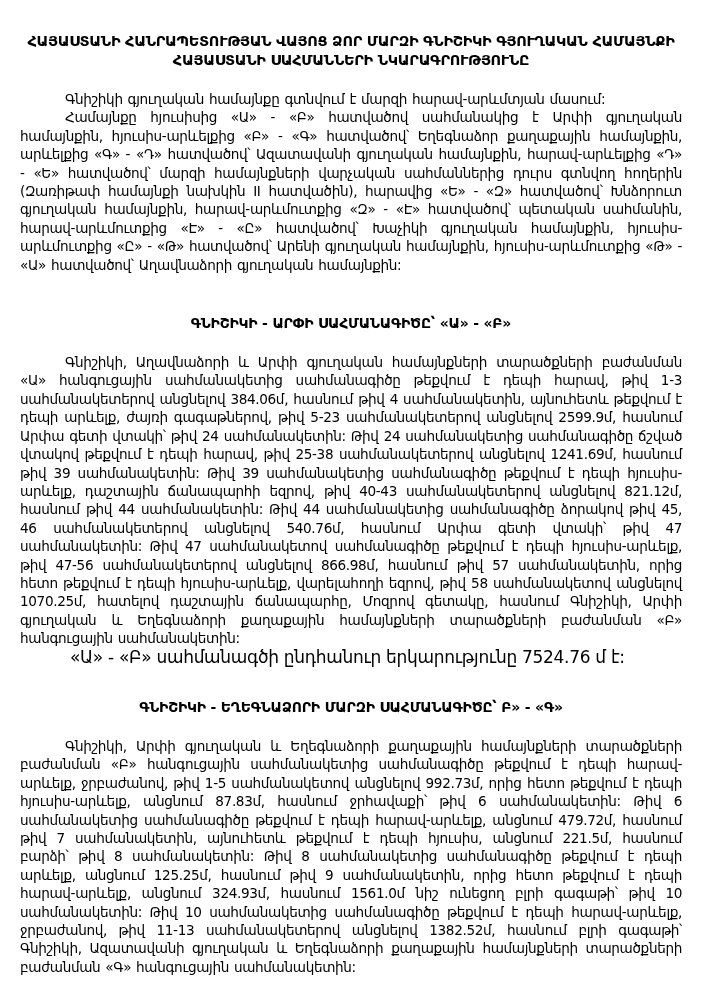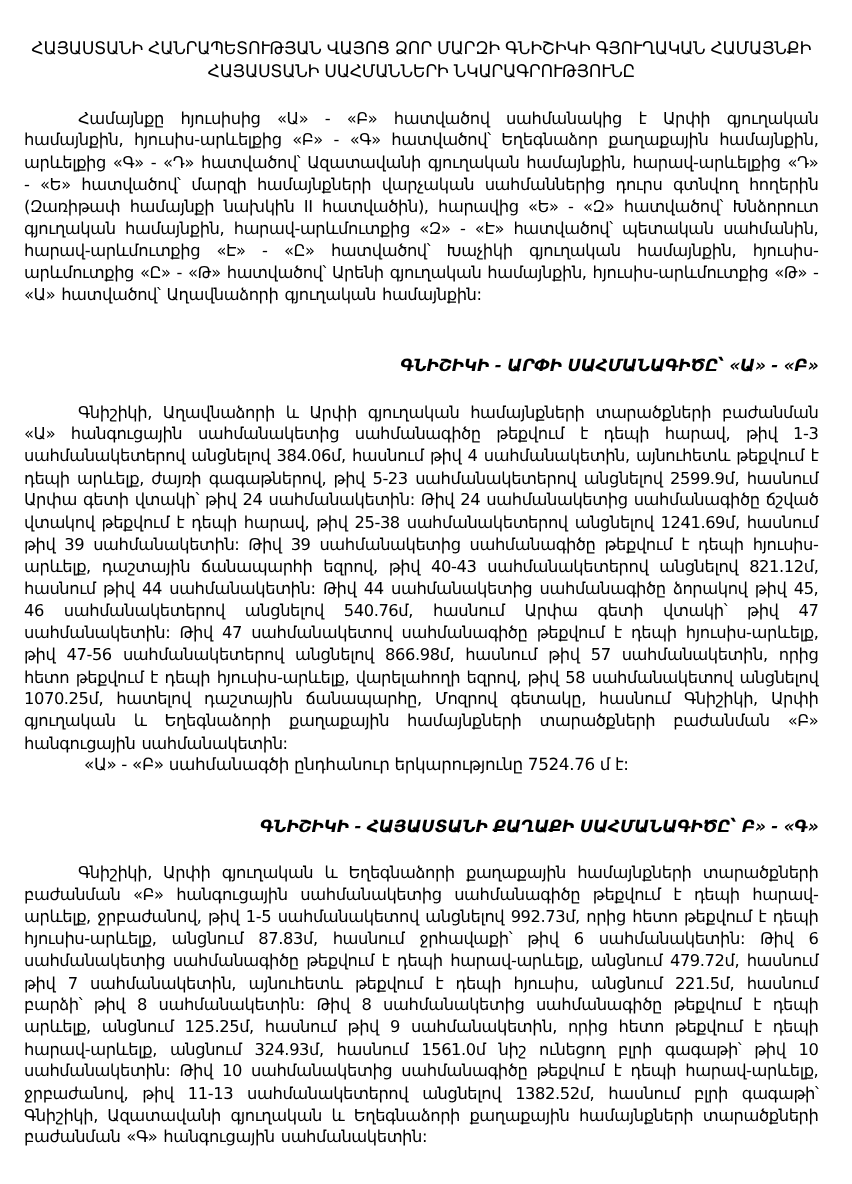--- a/index.html
+++ b/index.html
@@ -20,64 +20,64 @@
       left: 20px;
       top: 0;
       width: 662px;
     }
     .title {
       margin: 32px 0 0 0;
       text-align: center;
       font-size: 14.5px;
       line-height: 19px;
       letter-spacing: -0.3px;
-      font-weight: normal;
+      font-weight: bold;
     }
     .para {
       font-size: 13.6px;
       line-height: 18.4px;
       text-align: justify;
       text-align-last: left;
       margin: 0;
       letter-spacing: -0.35px;
       word-spacing: 1px;
     }
     .indent { text-indent: 45px; }
     .intro { margin-top: 20px; }
     .section-heading {
-      text-align: right;
+      text-align: center;
       font-size: 14px;
       line-height: 19px;
       letter-spacing: -0.2px;
       margin: 0;
-      font-style: italic;
     }
     .sh1 { margin-top: 40px; margin-bottom: 20px; }
     .sh2 { margin-top: 32px; margin-bottom: 20px; }
     .total {
-      font-size: 14px;
+      font-size: 17px;
       line-height: 18.4px;
       margin: 0;
       padding-left: 50px;
       letter-spacing: -0.3px;
     }
   </style>
 </head>
 <body>
 
 <div class="page">
   <h1 class="title">
     <span>ՀԱՅԱՍՏԱՆԻ ՀԱՆՐԱՊԵՏՈՒԹՅԱՆ ՎԱՅՈՑ ՁՈՐ ՄԱՐԶԻ ԳՆԻՇԻԿԻ ԳՅՈՒՂԱԿԱՆ ՀԱՄԱՅՆՔԻ</span><br>
     <span>ՀԱՅԱՍՏԱՆԻ ՍԱՀՄԱՆՆԵՐԻ ՆԿԱՐԱԳՐՈՒԹՅՈՒՆԸ</span>
   </h1>
 
   <div class="intro">
+    <p class="para indent">Գնիշիկի գյուղական համայնքը գտնվում է մարզի հարավ-արևմտյան մասում:</p>
     <p class="para indent">Համայնքը հյուսիսից «Ա» - «Բ» հատվածով սահմանակից է Արփի գյուղական համայնքին, հյուսիս-արևելքից «Բ» - «Գ» հատվածով՝ Եղեգնաձոր քաղաքային համայնքին, արևելքից «Գ» - «Դ» հատվածով՝ Ազատավանի գյուղական համայնքին, հարավ-արևելքից «Դ» - «Ե» հատվածով՝ մարզի համայնքների վարչական սահմաններից դուրս գտնվող հողերին (Զառիթափ համայնքի նախկին II հատվածին), հարավից «Ե» - «Զ» հատվածով՝ Խնձորուտ գյուղական համայնքին, հարավ-արևմուտքից «Զ» - «Է» հատվածով՝ պետական սահմանին, հարավ-արևմուտքից «Է» - «Ը» հատվածով՝ Խաչիկի գյուղական համայնքին, հյուսիս-արևմուտքից «Ը» - «Թ» հատվածով՝ Արենի գյուղական համայնքին, հյուսիս-արևմուտքից «Թ» - «Ա» հատվածով՝ Աղավնաձորի գյուղական համայնքին:</p>
   </div>
 
   <h2 class="section-heading sh1">ԳՆԻՇԻԿԻ - ԱՐՓԻ ՍԱՀՄԱՆԱԳԻԾԸ՝ «Ա» - «Բ»</h2>
   <p class="para indent">Գնիշիկի, Աղավնաձորի և Արփի գյուղական համայնքների տարածքների բաժանման «Ա» հանգուցային սահմանակետից սահմանագիծը թեքվում է դեպի հարավ, թիվ 1-3 սահմանակետերով անցնելով 384.06մ, հասնում թիվ 4 սահմանակետին, այնուհետև թեքվում է դեպի արևելք, ժայռի գագաթներով, թիվ 5-23 սահմանակետերով անցնելով 2599.9մ, հասնում Արփա գետի վտակի՝ թիվ 24 սահմանակետին: Թիվ 24 սահմանակետից սահմանագիծը ճշված վտակով թեքվում է դեպի հարավ, թիվ 25-38 սահմանակետերով անցնելով 1241.69մ, հասնում թիվ 39 սահմանակետին: Թիվ 39 սահմանակետից սահմանագիծը թեքվում է դեպի հյուսիս-արևելք, դաշտային ճանապարհի եզրով, թիվ 40-43 սահմանակետերով անցնելով 821.12մ, հասնում թիվ 44 սահմանակետին: Թիվ 44 սահմանակետից սահմանագիծը ձորակով թիվ 45, 46 սահմանակետերով անցնելով 540.76մ, հասնում Արփա գետի վտակի՝ թիվ 47 սահմանակետին: Թիվ 47 սահմանակետով սահմանագիծը թեքվում է դեպի հյուսիս-արևելք, թիվ 47-56 սահմանակետերով անցնելով 866.98մ, հասնում թիվ 57 սահմանակետին, որից հետո թեքվում է դեպի հյուսիս-արևելք, վարելահողի եզրով, թիվ 58 սահմանակետով անցնելով 1070.25մ, հատելով դաշտային ճանապարհը, Մոզրով գետակը, հասնում Գնիշիկի, Արփի գյուղական և Եղեգնաձորի քաղաքային համայնքների տարածքների բաժանման «Բ» հանգուցային սահմանակետին:</p>
   <p class="total">«Ա» - «Բ» սահմանագծի ընդհանուր երկարությունը 7524.76 մ է:</p>
 
-  <h2 class="section-heading sh2">ԳՆԻՇԻԿԻ - ՀԱՅԱՍՏԱՆԻ ՔԱՂԱՔԻ ՍԱՀՄԱՆԱԳԻԾԸ՝ Բ» - «Գ»</h2>
+  <h2 class="section-heading sh2">ԳՆԻՇԻԿԻ - ԵՂԵԳՆԱՁՈՐԻ ՄԱՐԶԻ ՍԱՀՄԱՆԱԳԻԾԸ՝ Բ» - «Գ»</h2>
   <p class="para indent">Գնիշիկի, Արփի գյուղական և Եղեգնաձորի քաղաքային համայնքների տարածքների բաժանման «Բ» հանգուցային սահմանակետից սահմանագիծը թեքվում է դեպի հարավ-արևելք, ջրբաժանով, թիվ 1-5 սահմանակետով անցնելով 992.73մ, որից հետո թեքվում է դեպի հյուսիս-արևելք, անցնում 87.83մ, հասնում ջրհավաքի՝ թիվ 6 սահմանակետին: Թիվ 6 սահմանակետից սահմանագիծը թեքվում է դեպի հարավ-արևելք, անցնում 479.72մ, հասնում թիվ 7 սահմանակետին, այնուհետև թեքվում է դեպի հյուսիս, անցնում 221.5մ, հասնում բարձի՝ թիվ 8 սահմանակետին: Թիվ 8 սահմանակետից սահմանագիծը թեքվում է դեպի արևելք, անցնում 125.25մ, հասնում թիվ 9 սահմանակետին, որից հետո թեքվում է դեպի հարավ-արևելք, անցնում 324.93մ, հասնում 1561.0մ նիշ ունեցող բլրի գագաթի՝ թիվ 10 սահմանակետին: Թիվ 10 սահմանակետից սահմանագիծը թեքվում է դեպի հարավ-արևելք, ջրբաժանով, թիվ 11-13 սահմանակետերով անցնելով 1382.52մ, հասնում բլրի գագաթի՝ Գնիշիկի, Ազատավանի գյուղական և Եղեգնաձորի քաղաքային համայնքների տարածքների բաժանման «Գ» հանգուցային սահմանակետին:</p>
 
 </div>
 
 </body></html>

